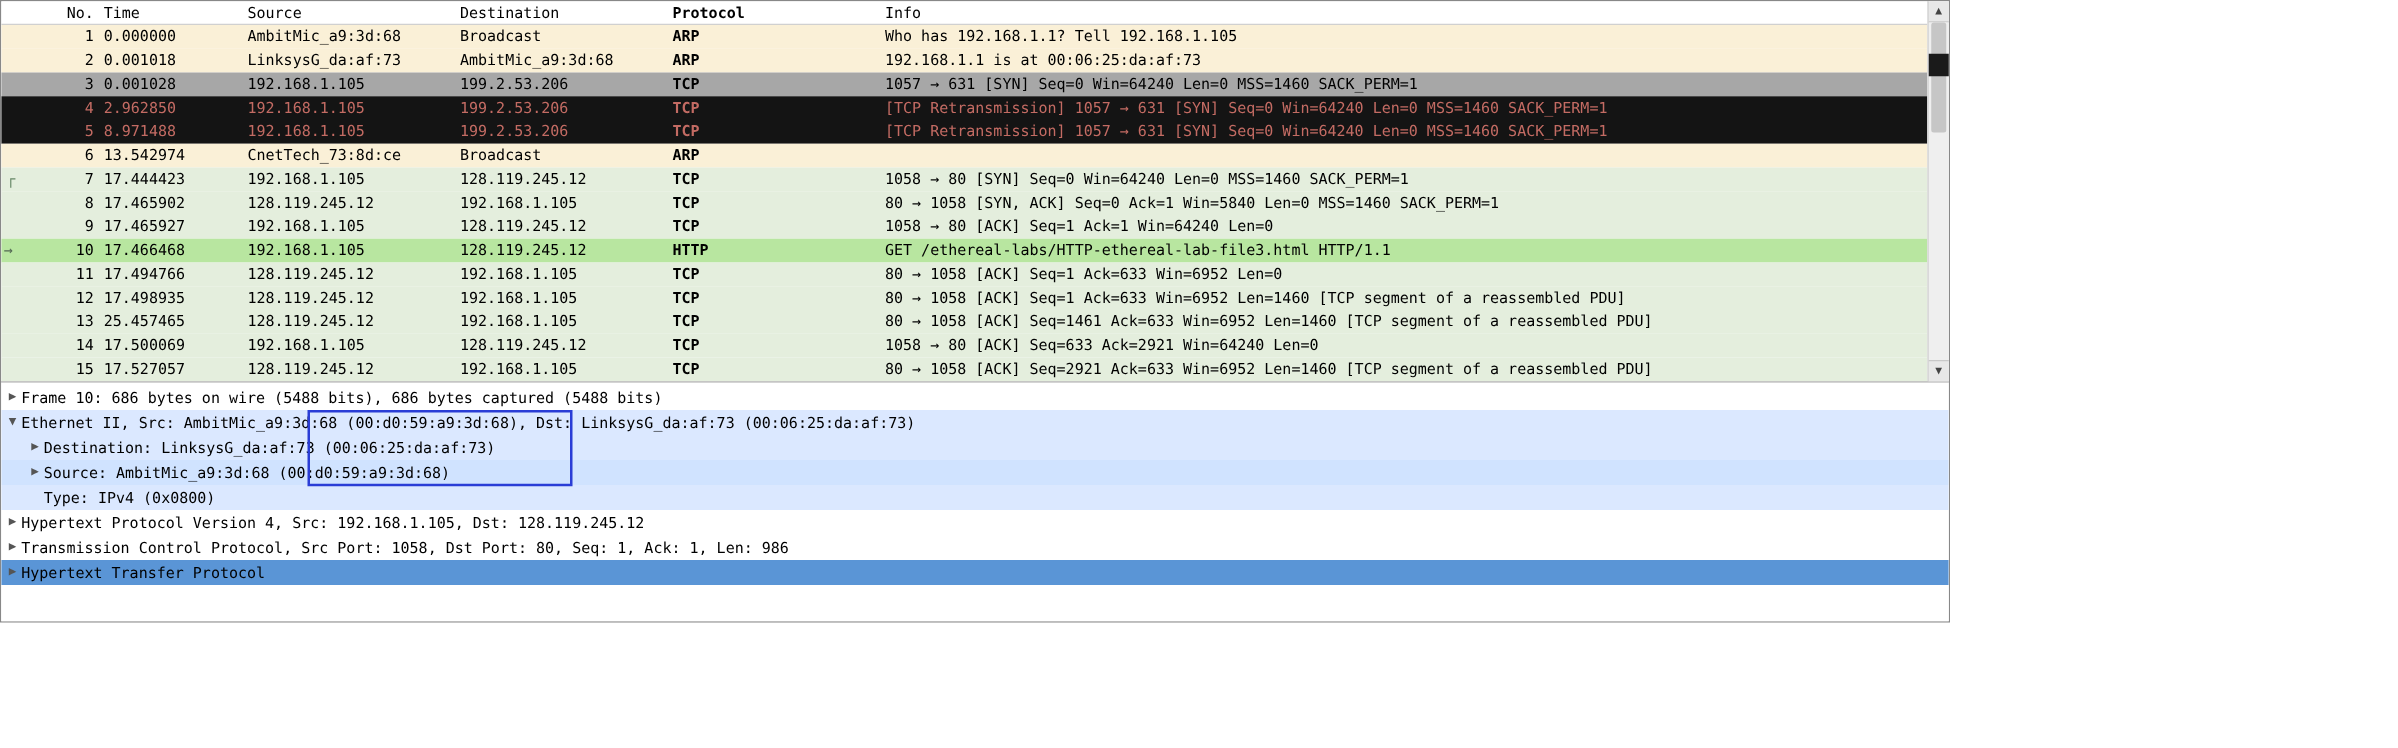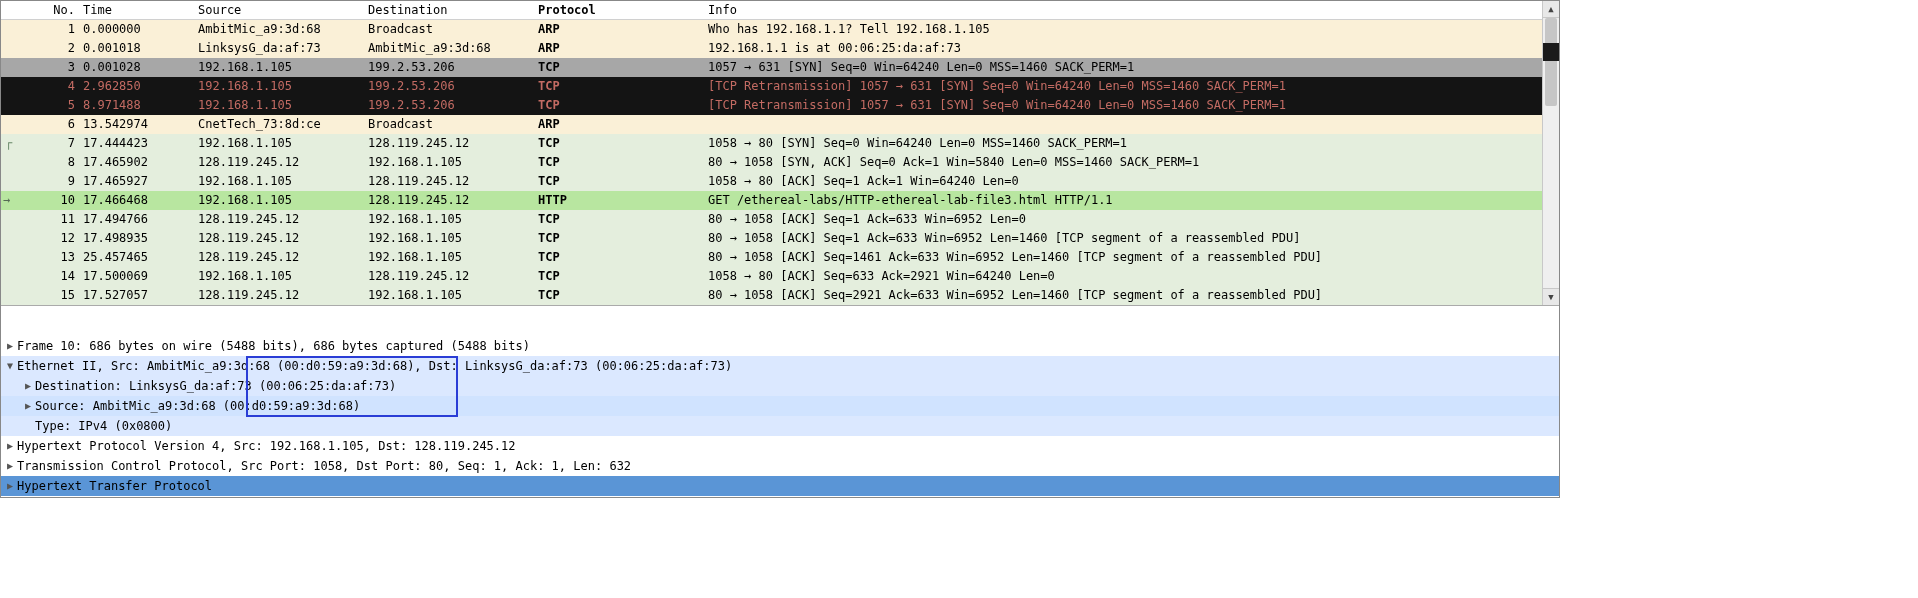--- a/index.html
+++ b/index.html
@@ -10,21 +10,20 @@
     background: #fff;
     height: 100%;
     overflow: hidden;
   }
   .app {
     display: flex;
     flex-direction: column;
     height: 498px;
     width: 1560px;
     border: 1px solid #888;
-    gap: 28px;
   }
   
   .packet-list {
     flex: 0 0 auto;
     display: flex;
     position: relative;
     border-bottom: 1px solid #aaa;
   }
   .list-body {
     flex: 1 1 auto;
@@ -319,21 +318,21 @@
         <span class="twist"></span>
         <span>Type: IPv4 (0x0800)</span>
       </div>
     </div>
     <div class="tree-row">
       <span class="twist">▶</span>
       <span>Hypertext Protocol Version 4, Src: 192.168.1.105, Dst: 128.119.245.12</span>
     </div>
     <div class="tree-row">
       <span class="twist">▶</span>
-      <span>Transmission Control Protocol, Src Port: 1058, Dst Port: 80, Seq: 1, Ack: 1, Len: 632</span>
+      <span>Transmission Control Protocol, Src Port: 1058, Dst Port: 80, Seq: 1, Ack: 1, Len: 986</span>
     </div>
     <div class="tree-row http-sel">
       <span class="twist">▶</span>
       <span>Hypertext Transfer Protocol</span>
     </div>
   </div>
 
 </div>
 
 </body></html>

